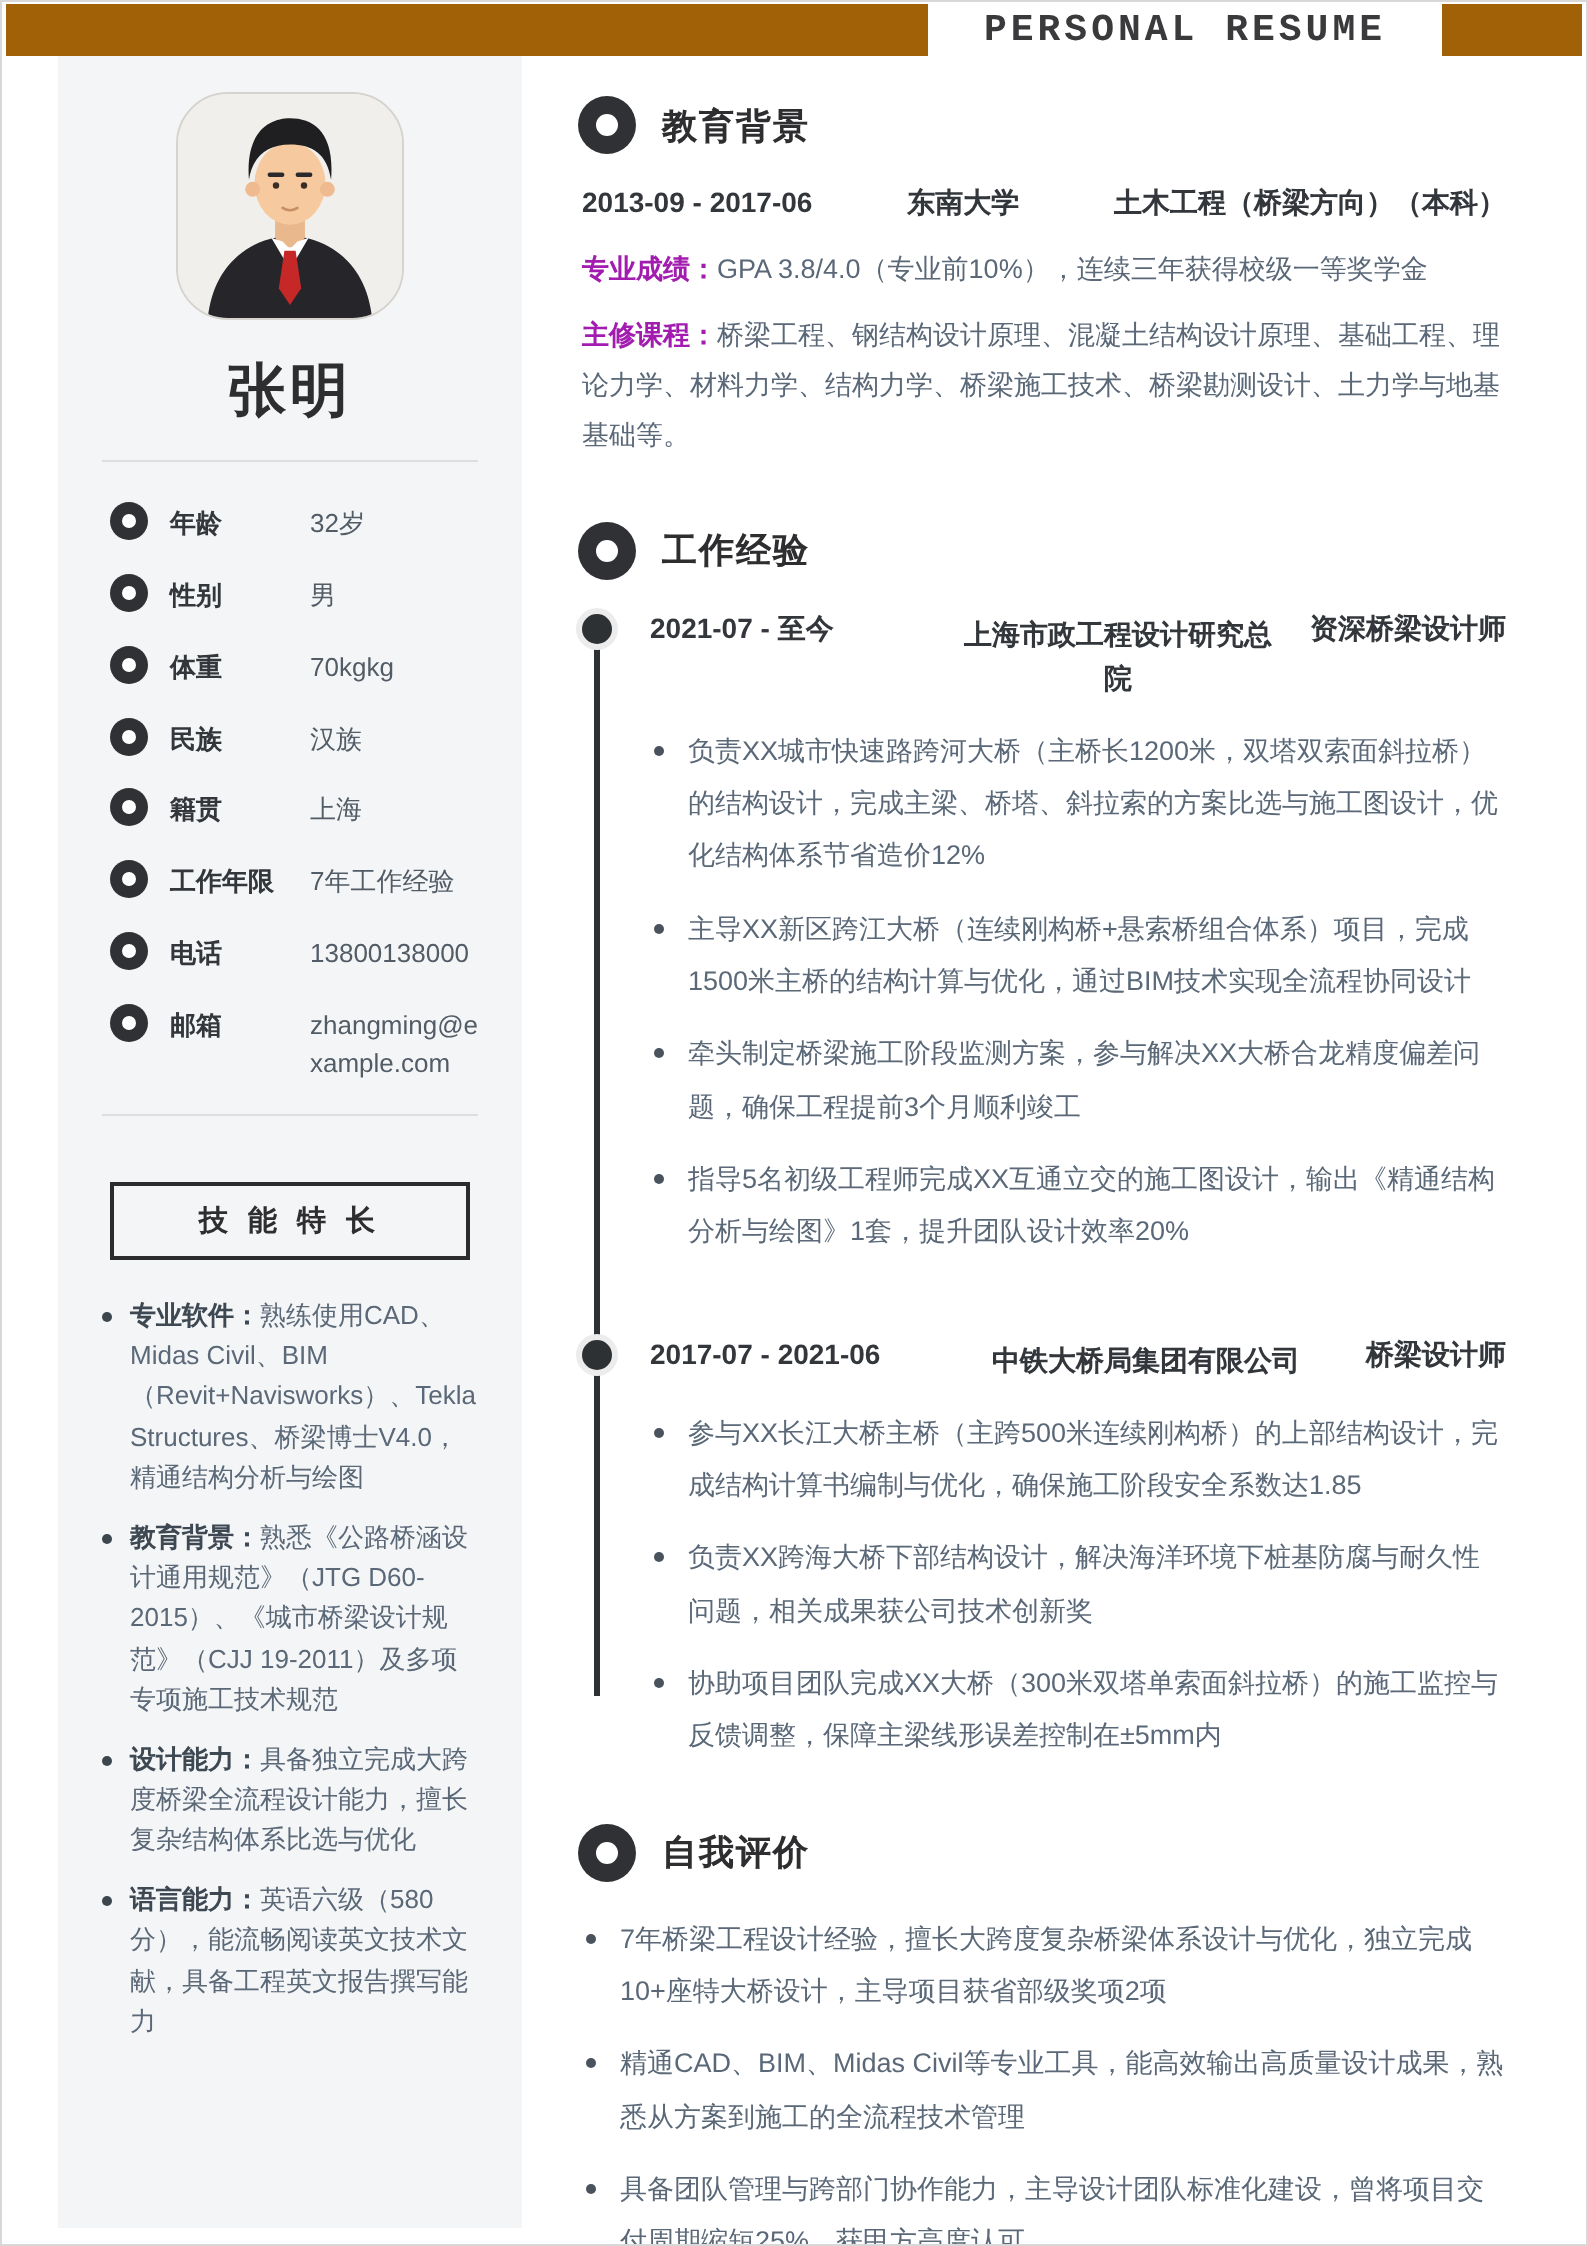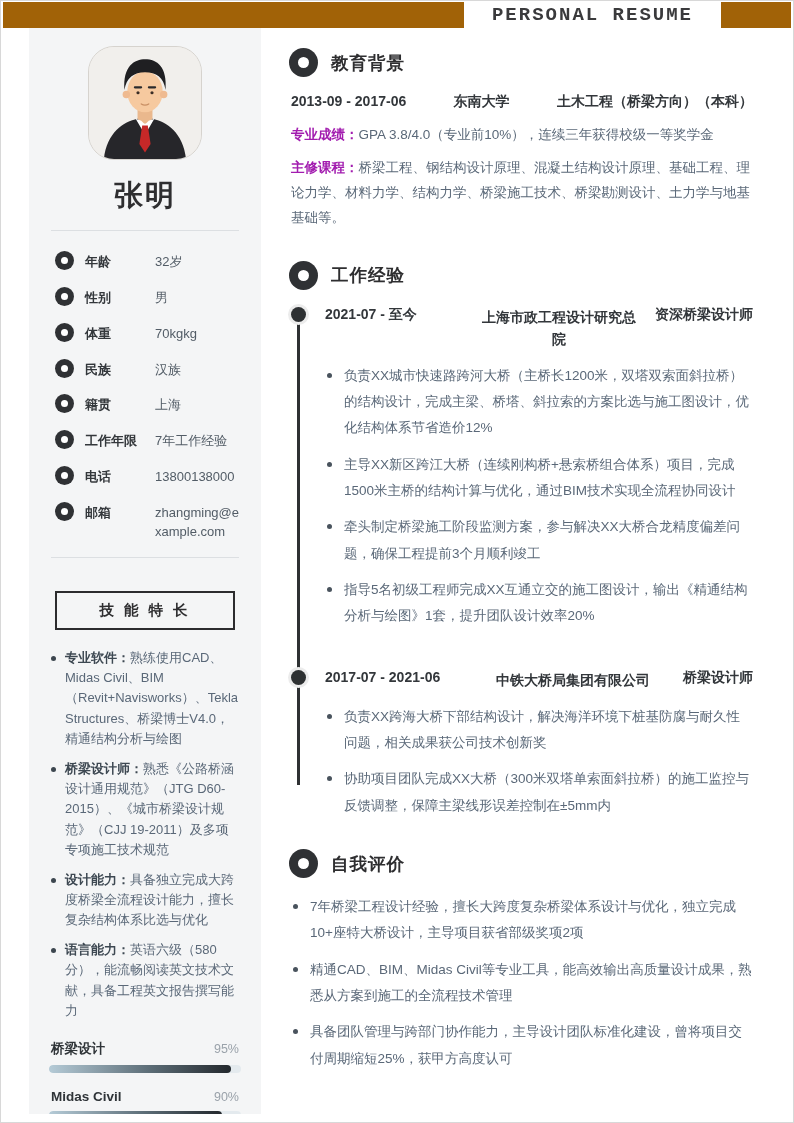--- a/index.html
+++ b/index.html
@@ -152,52 +152,32 @@
       <hr class="side-divider">
       <div class="skill-box">技 能 特 长</div>
 
       <div class="skill-points">
         <div class="sp">
             <span class="sp-dot"></span>
             <p><b>专业软件：</b><span>熟练使用CAD、Midas Civil、BIM（Revit+Navisworks）、Tekla Structures、桥梁博士V4.0，精通结构分析与绘图</span></p>
           </div>
         <div class="sp">
             <span class="sp-dot"></span>
-            <p><b>桥梁设计师：</b><span>熟悉《公路桥涵设计通用规范》（JTG D60-2015）、《城市桥梁设计规范》（CJJ 19-2011）及多项专项施工技术规范</span></p>
+            <p><b>教育背景：</b><span>熟悉《公路桥涵设计通用规范》（JTG D60-2015）、《城市桥梁设计规范》（CJJ 19-2011）及多项专项施工技术规范</span></p>
           </div>
         <div class="sp">
             <span class="sp-dot"></span>
             <p><b>设计能力：</b><span>具备独立完成大跨度桥梁全流程设计能力，擅长复杂结构体系比选与优化</span></p>
           </div>
         <div class="sp">
             <span class="sp-dot"></span>
             <p><b>语言能力：</b><span>英语六级（580分），能流畅阅读英文技术文献，具备工程英文报告撰写能力</span></p>
           </div>
       </div>
 
-      <div class="bars">
-        <div class="bar-item">
-          <div class="bar-head">
-              <span class="bar-label">桥梁设计</span>
-              <span class="bar-pct">95%</span>
-            </div>
-          <div class="bar-track">
-              <div class="bar-fill" style="width: 95%;"></div>
-            </div>
-        </div>
-        <div class="bar-item">
-          <div class="bar-head">
-              <span class="bar-label">Midas Civil</span>
-              <span class="bar-pct">90%</span>
-            </div>
-          <div class="bar-track">
-              <div class="bar-fill" style="width: 90%;"></div>
-            </div>
-        </div>
-      </div>
     </aside>
 
     <main class="main">
 
       <section class="section">
         <div class="sec-head">
             <span class="donut-lg"></span>
             <span class="sec-title">教育背景</span>
           </div>
         <div class="edu-row">
@@ -248,20 +228,24 @@
             <span class="job-dot"></span>
             <div class="job-head">
               <span class="job-date">2017-07 - 2021-06</span>
               <span class="job-company">
                   <span>中铁大桥局集团有限公司</span>
                 </span>
               <span class="job-pos">桥梁设计师</span>
             </div>
             <div class="bullet">
                 <span class="bullet-dot"></span>
+                <p>参与XX长江大桥主桥（主跨500米连续刚构桥）的上部结构设计，完成结构计算书编制与优化，确保施工阶段安全系数达1.85</p>
+              </div>
+            <div class="bullet">
+                <span class="bullet-dot"></span>
                 <p>负责XX跨海大桥下部结构设计，解决海洋环境下桩基防腐与耐久性问题，相关成果获公司技术创新奖</p>
               </div>
             <div class="bullet">
                 <span class="bullet-dot"></span>
                 <p>协助项目团队完成XX大桥（300米双塔单索面斜拉桥）的施工监控与反馈调整，保障主梁线形误差控制在±5mm内</p>
               </div>
           </div>
         </div>
       </section>
 

